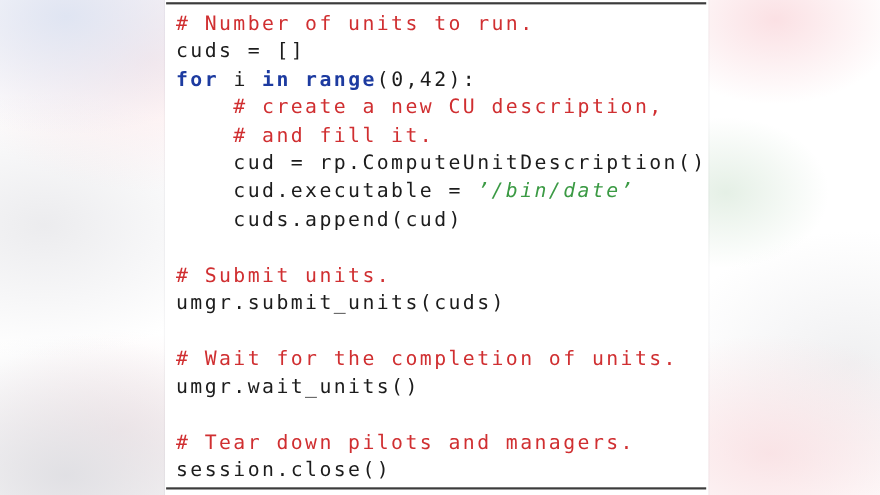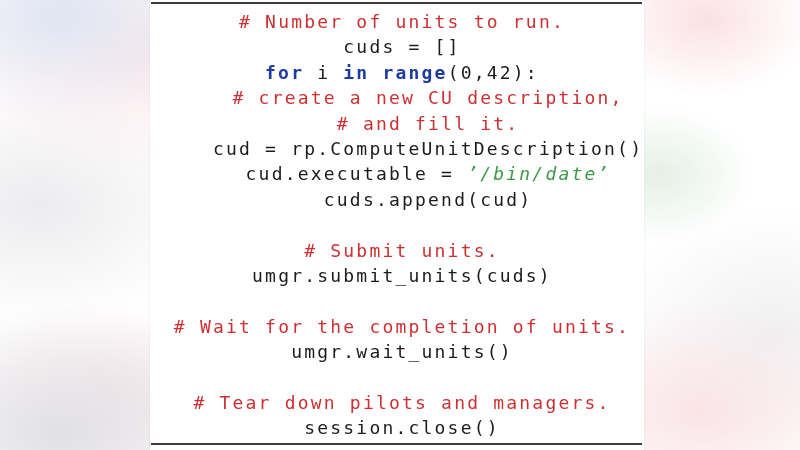--- a/index.html
+++ b/index.html
@@ -27,21 +27,21 @@
     position:absolute;left:150px;top:0;width:494px;height:450px;
     background:var(--panel-bg,#ffffff);
     box-shadow:0 0 0 1px rgba(140,140,150,0.08);
   }
   .rule{position:absolute;left:1px;right:2px;height:2px;background:var(--rule,#3c3c3c);}
   .rule.top{top:2px;}
   .rule.bottom{bottom:5px;}
   .code{
     position:absolute;left:10px;top:9px;right:0;
     font-size:18px;line-height:25.4px;letter-spacing:2.2px;
-    white-space:pre;color:var(--plain,#1c1c1c);text-align:center;
+    white-space:pre;color:var(--plain,#1c1c1c);
   }
   .line{height:25.4px;}
   .tok-comment{color:var(--comment,#d02f31);}
   .tok-keyword{color:var(--keyword,#1d3ba0);font-weight:bold;}
   .tok-string{color:var(--string,#3b9a44);font-style:italic;}
   .tok-plain{color:var(--plain,#1c1c1c);}
 </style>
 </head>
 <body>
 

